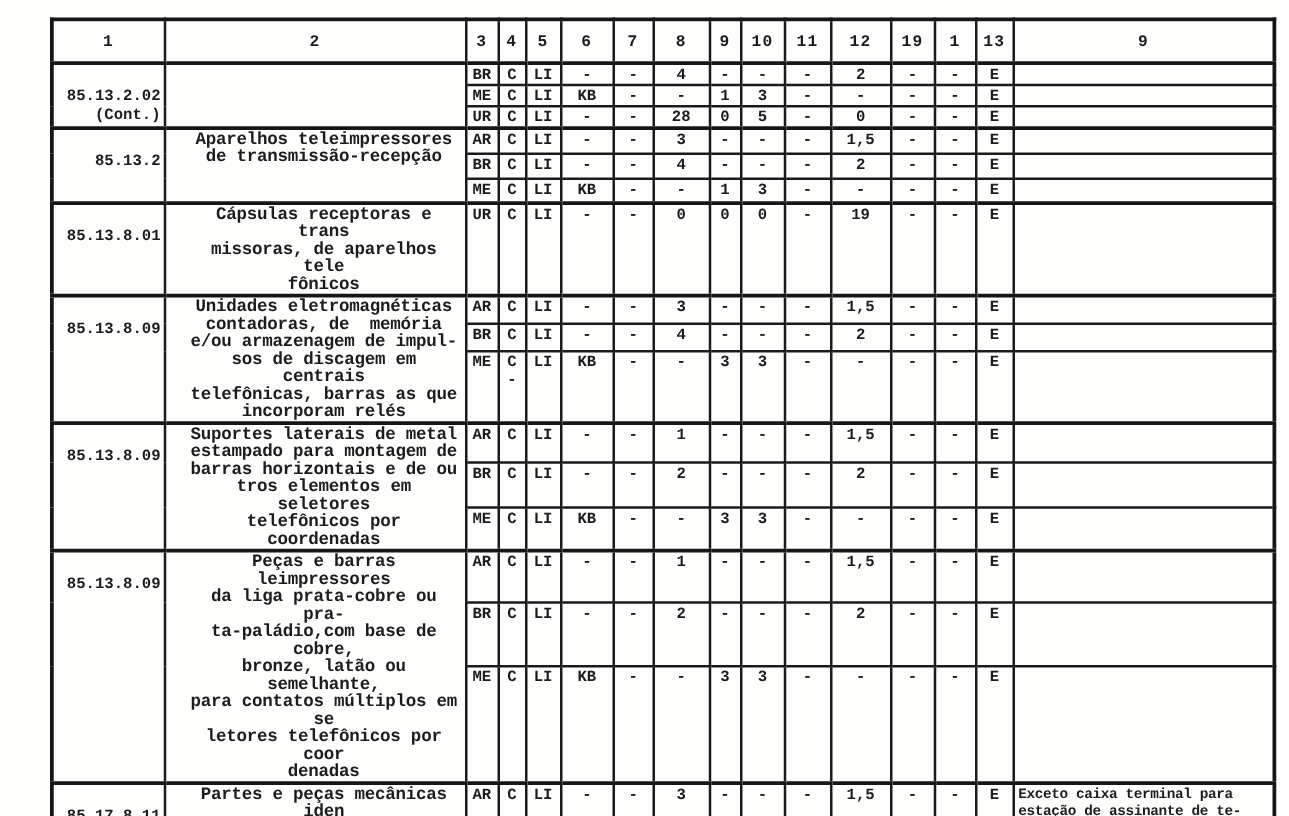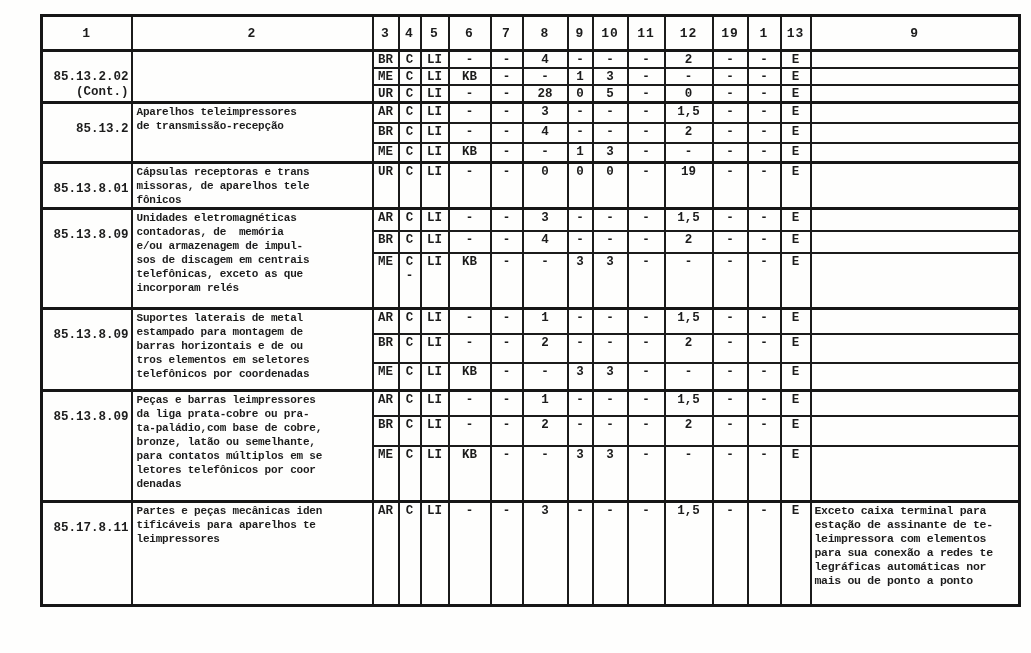--- a/index.html
+++ b/index.html
@@ -20,22 +20,22 @@
     font-weight:700;
   }
   thead th{
     height:30px;font-size:13px;text-align:center;
     vertical-align:middle;border-bottom:3px solid #161616;
     letter-spacing:1px;
   }
   tr.gt td{border-top:3px solid #161616;}
   .code{font-size:12.5px;line-height:15px;padding:18px 2px 0 3px;
         white-space:pre-wrap;text-align:right;}
-  .desc{font-size:11px;line-height:14px;padding:1px 2px 0 4px;
-        white-space:pre-wrap;text-align:left;letter-spacing:-0.2px;}
+  .desc{font-size:14px;line-height:14px;padding:1px 2px 0 16px;
+        white-space:pre-wrap;text-align:center;letter-spacing:-0.2px;}
   .v{font-size:12.5px;line-height:14px;text-align:center;padding:1px 0 0 0;
      white-space:pre-line;}
   .note{font-size:11.5px;line-height:14px;padding:1px 19px 0 3px;
         white-space:pre-wrap;text-align:left;letter-spacing:-0.3px;}
   .h17{height:17px}.h20{height:20px}.h22{height:22px}.h25{height:25px}
   .h28{height:28px}.h29{height:29px}.h30{height:30px}.h46{height:46px}
   .h56{height:56px}.h104{height:104px}
 </style>
 </head>
 <body>
@@ -206,21 +206,21 @@
 <td class="v">E</td>
 <td class="note"></td>
 </tr>
 
 <tr class="h22 gt">
 <td class="code" rowspan="3">85.13.8.09</td>
 <td class="desc" rowspan="3">Unidades eletromagnéticas
 contadoras, de  memória
 e/ou armazenagem de impul-
 sos de discagem em centrais
-telefônicas, exceto as que
+telefônicas, barras as que
 incorporam relés</td>
 <td class="v">AR</td>
 <td class="v">C</td>
 <td class="v">LI</td>
 <td class="v">-</td>
 <td class="v">-</td>
 <td class="v">3</td>
 <td class="v">-</td>
 <td class="v">-</td>
 <td class="v">-</td>

